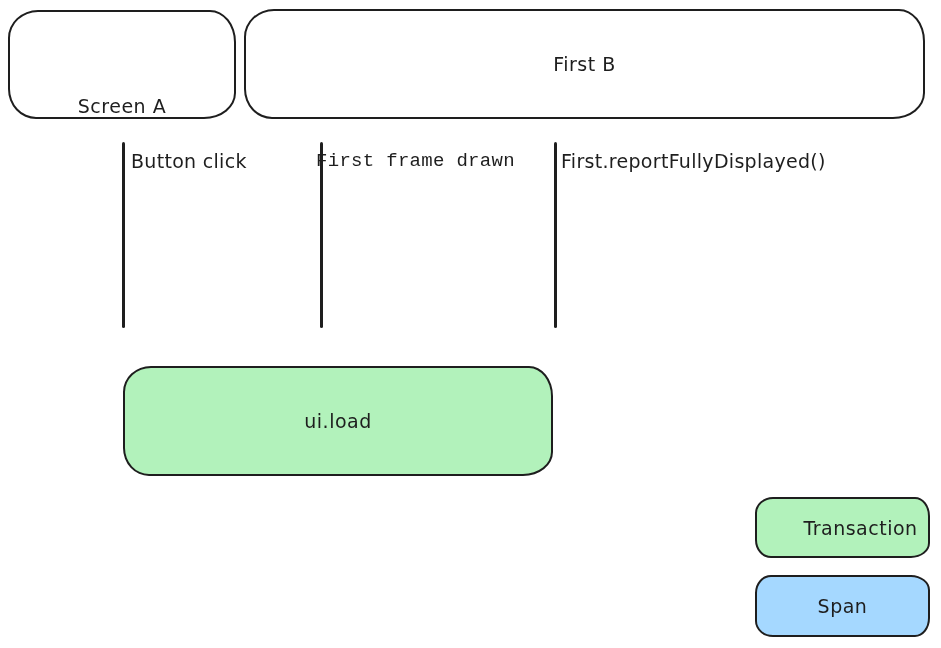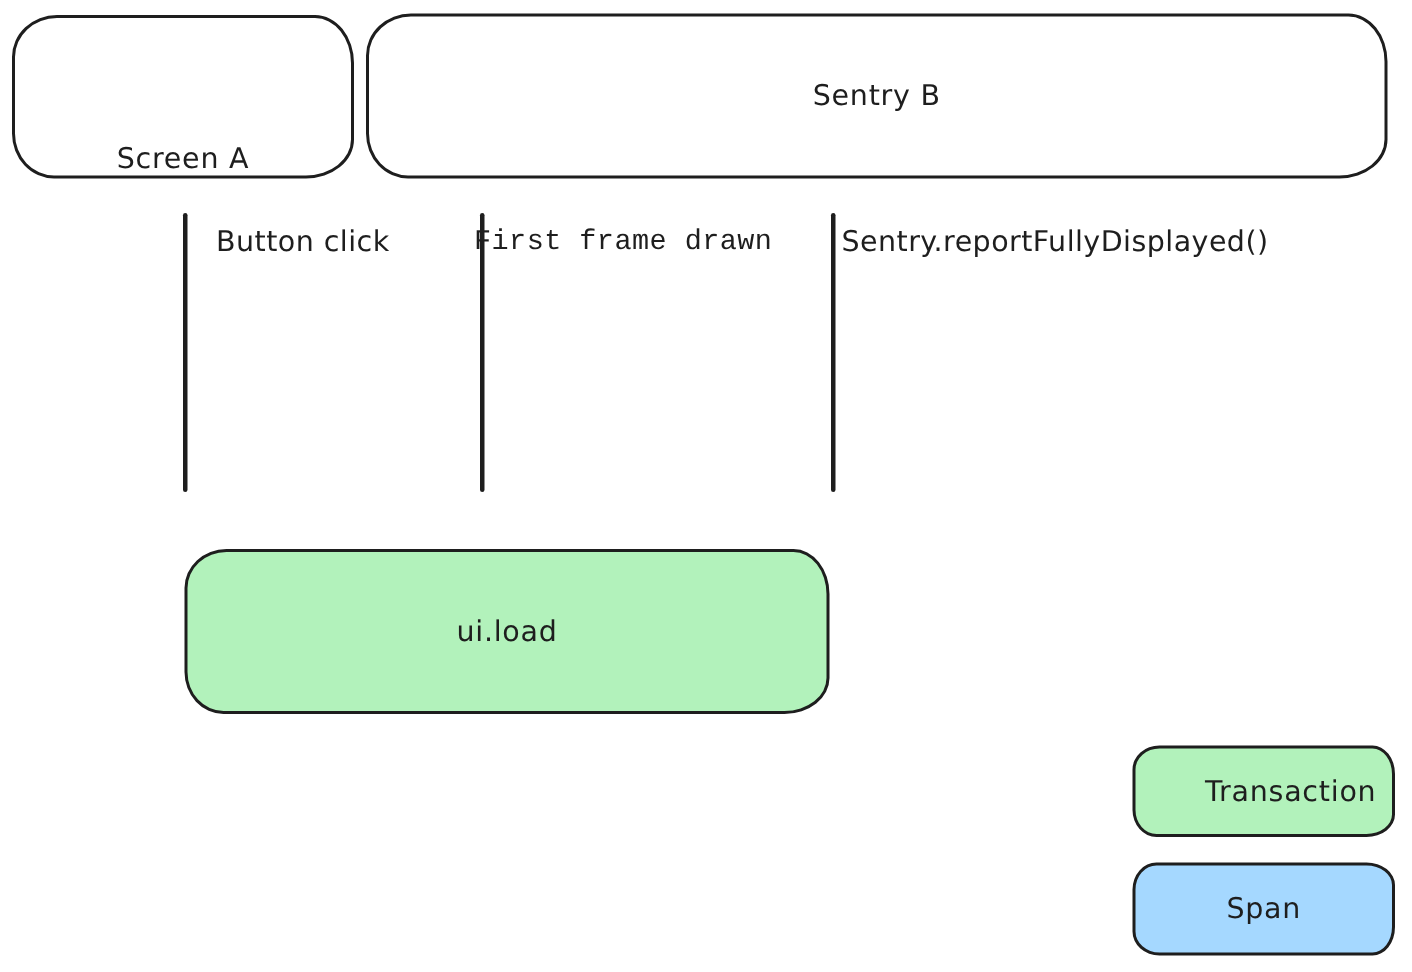--- a/index.html
+++ b/index.html
@@ -85,31 +85,31 @@
 </style>
 </head>
 <body>
 
 <div class="canvas">
 
   <div class="box screen-box screen-a">
     <span>Screen A</span>
   </div>
   <div class="box screen-box screen-b">
-    <span>Sentry B</span>
+    <span>First B</span>
   </div>
 
   <div class="marker-line" style="left:122px;"></div>
-  <div class="marker-label" style="left:131px;margin-left:13px;">Button click</div>
+  <div class="marker-label" style="left:131px;">Button click</div>
 
   <div class="marker-line" style="left:320px;"></div>
   <div class="marker-label" style="left:316px;font-family:Liberation Mono, monospace;">First frame drawn</div>
 
   <div class="marker-line" style="left:554px;"></div>
-  <div class="marker-label" style="left:561px;">Sentry.reportFullyDisplayed()</div>
+  <div class="marker-label" style="left:561px;">First.reportFullyDisplayed()</div>
 
   <div class="box bar transaction-fill uiload">
     <span>ui.load</span>
   </div>
 
   <div class="box bar transaction-fill legend-transaction">
     <span>Transaction</span>
   </div>
   <div class="box bar span-fill legend-span">
     <span>Span</span>

